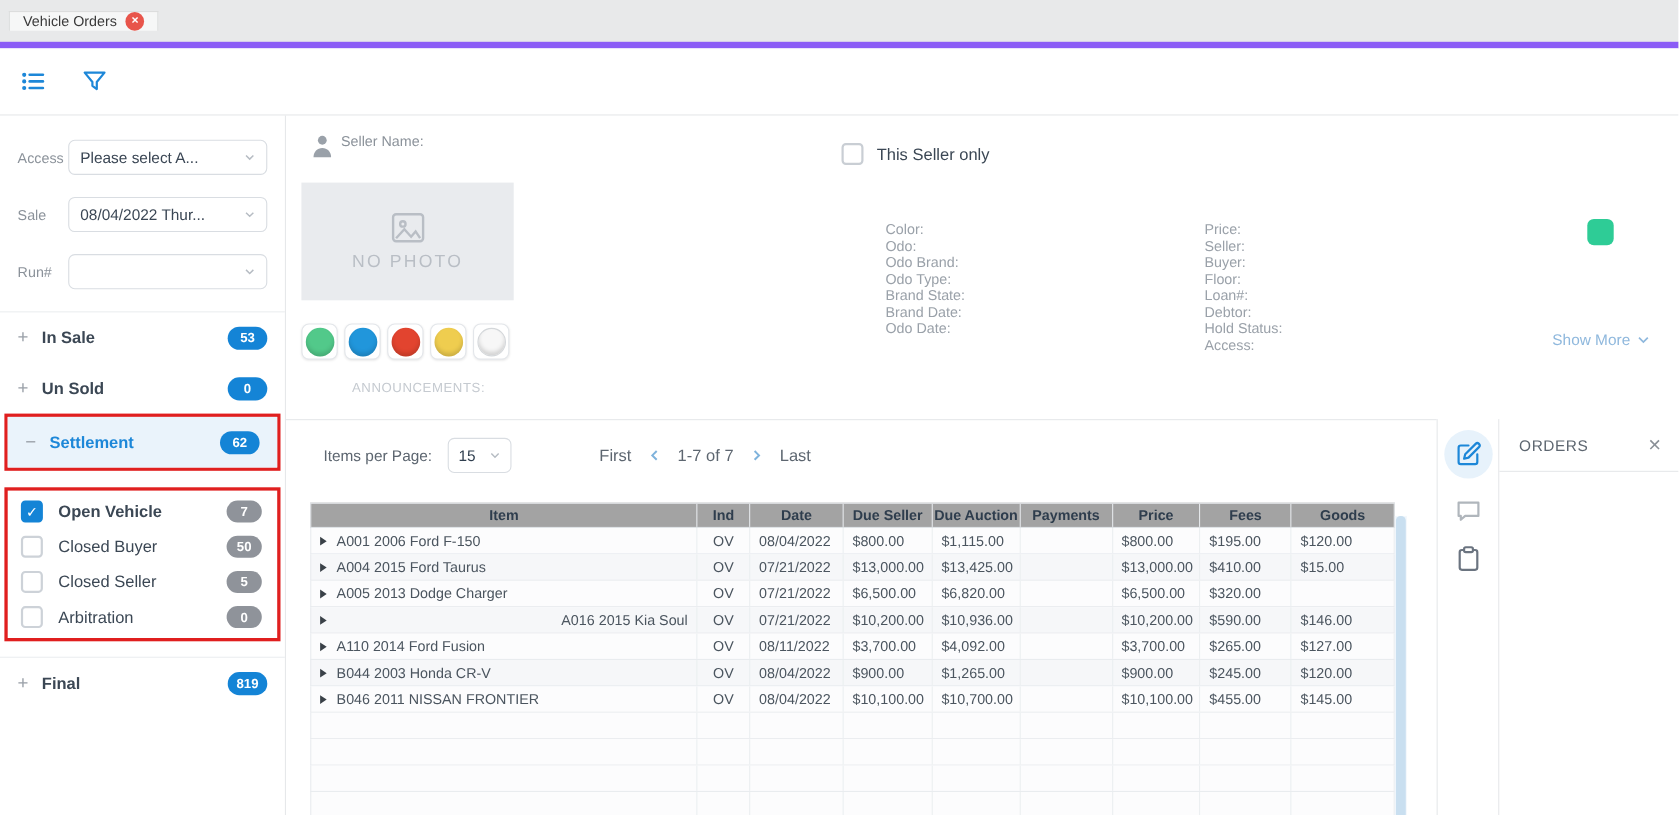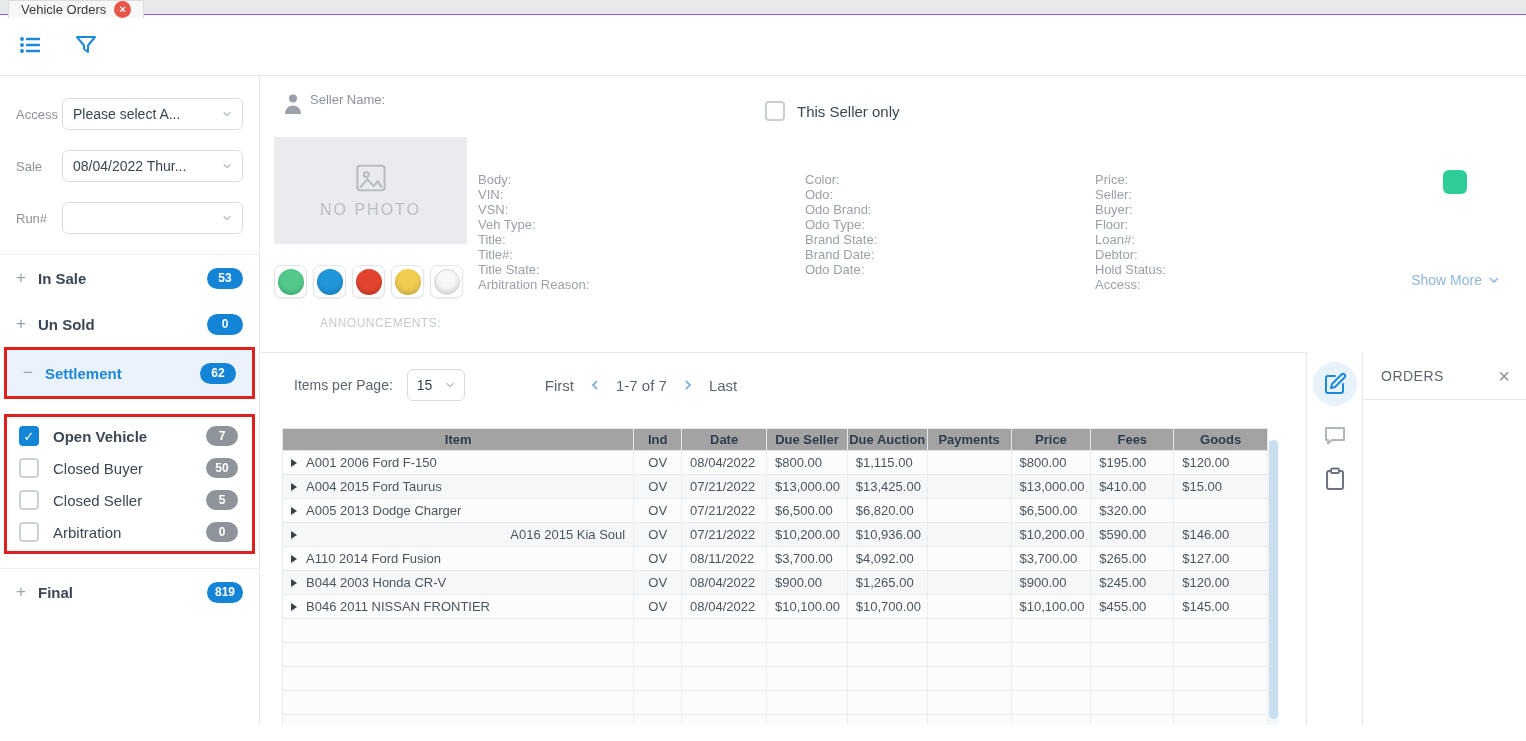--- a/index.html
+++ b/index.html
@@ -1,20 +1,20 @@
 <!DOCTYPE html>
 <html><head>
 <meta charset="utf-8">
 <style>
   * { margin:0; padding:0; box-sizing:border-box; }
   body { font-family:"Liberation Sans", sans-serif; background:#fff; }
   .app { width:1526px; height:741px; position:relative; overflow:hidden; background:#fff; }
 
   
-  .tabbar { height:15px; background:#e8e9ea; display:flex; align-items:flex-start; border-bottom:1px solid #8b5cf6; }
+  .tabbar { height:44px; background:#e8e9ea; display:flex; align-items:center; border-bottom:6px solid #8b5cf6; }
   .tab { margin-left:8px; background:#f6f7f7; border:1px solid #dcdddd; border-bottom:none; display:flex; align-items:center; gap:8px; padding:0 12px; font-size:13px; color:#3a3a3a; }
   .tab-close { width:17px; height:17px; border-radius:50%; background:#e8554b; color:#fff; font-size:11px; font-weight:bold; display:flex; align-items:center; justify-content:center; line-height:1; }
 
   
   .toolbar { height:61px; display:flex; align-items:center; padding:0 10px 0 16px; border-bottom:1px solid #e6e8ea; background:#fff; }
   .tool-icon { width:28px; height:28px; margin-right:28px; display:flex; align-items:center; justify-content:center; cursor:pointer; }
   .toolbar-right { margin-left:auto; display:flex; align-items:center; gap:24px; }
   .search-group { display:flex; align-items:stretch; height:34px; border:1px solid #e0e4e8; border-radius:2px; }
   .search-input { width:214px; border:none; outline:none; padding:0 12px; font-size:15px; color:#3a4654; font-family:"Liberation Sans",sans-serif; }
   .search-input::placeholder { color:#b9bfc6; }
@@ -248,30 +248,20 @@
               <span class="dot" style="background: rgb(226, 68, 47);"></span>
             </span>
           <span class="dot-btn">
               <span class="dot" style="background: rgb(239, 205, 79);"></span>
             </span>
           <span class="dot-btn">
               <span class="dot white" style="background: rgb(247, 247, 247);"></span>
             </span>
         </div>
 
-        <div class="abs fields-col" style="left:218px; top:96px;">
-            <div>Body:</div>
-            <div>VIN:</div>
-            <div>VSN:</div>
-            <div>Veh Type:</div>
-            <div>Title:</div>
-            <div>Title#:</div>
-            <div>Title State:</div>
-            <div>Arbitration Reason:</div>
-          </div>
         <div class="abs fields-col" style="left:545px; top:96px;">
             <div>Color:</div>
             <div>Odo:</div>
             <div>Odo Brand:</div>
             <div>Odo Type:</div>
             <div>Brand State:</div>
             <div>Brand Date:</div>
             <div>Odo Date:</div>
           </div>
         <div class="abs fields-col" style="left:835px; top:96px;">

